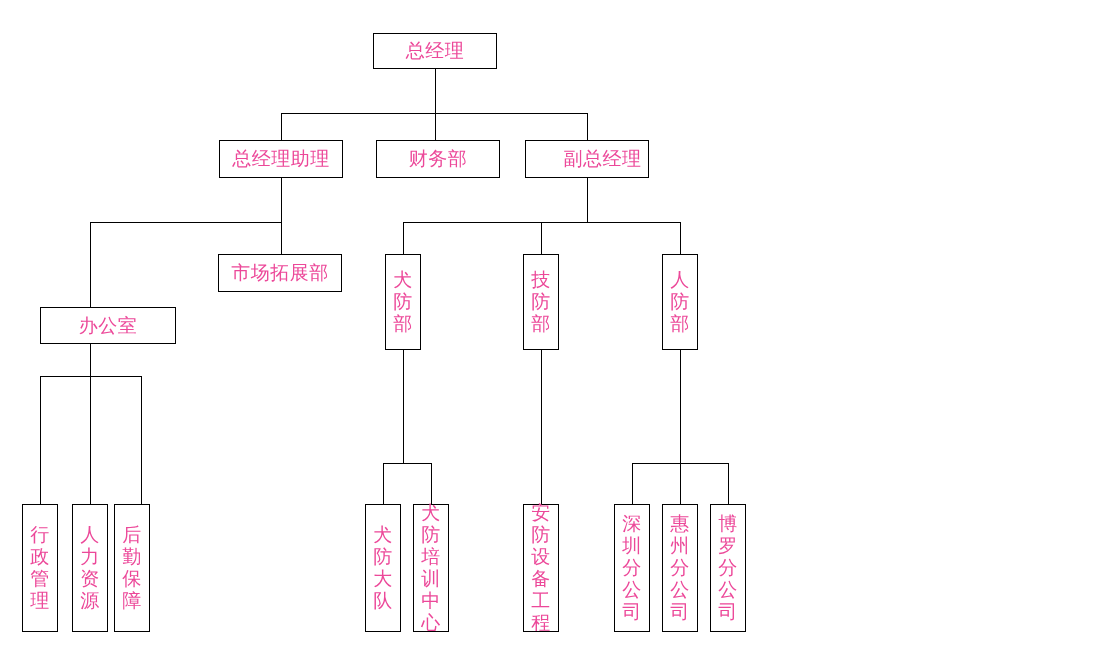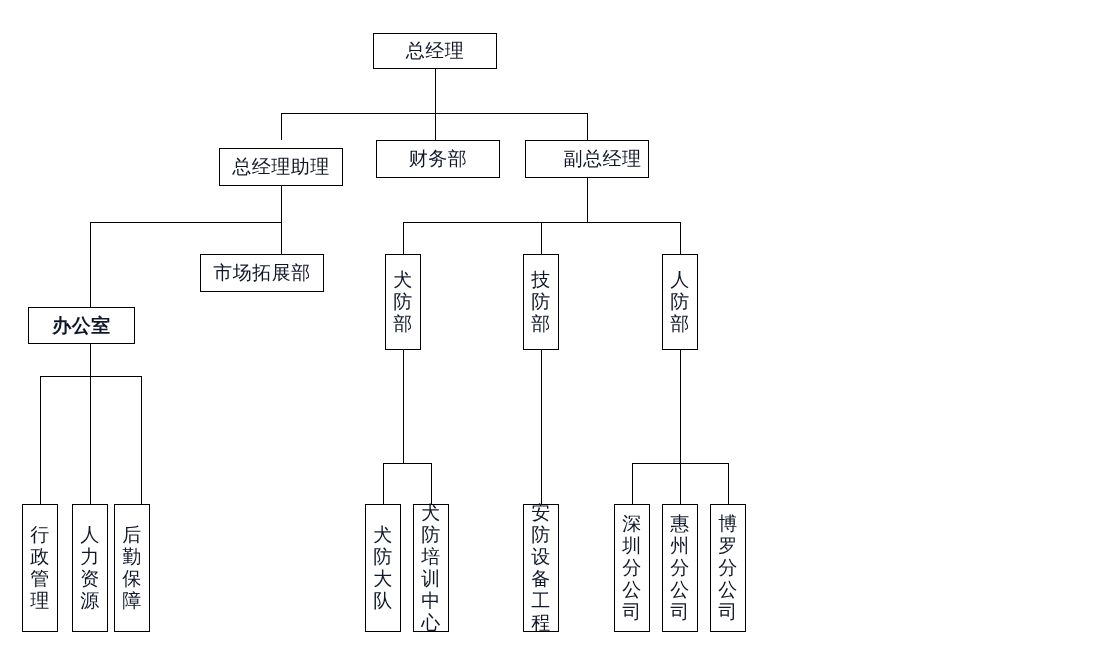--- a/index.html
+++ b/index.html
@@ -17,21 +17,21 @@
   }
   .node {
     position: absolute;
     box-sizing: border-box;
     border: 1px solid #000000;
     background: #ffffff;
     display: flex;
     align-items: center;
     justify-content: center;
     text-align: center;
-    color: #0f172a;
+    color: #ec4899;
     z-index: 2;
   }
   .node .label {
     display: block;
     line-height: 1.12;
     white-space: pre-line;
     letter-spacing: 0.5px;
   }
   
   .h { font-size: 19px; }
@@ -87,37 +87,37 @@
   <div class="line vt" style="left:680px; top:350px; height:113px;"></div>
   <div class="line hz" style="left:632px; top:463px; width:96px;"></div>
   <div class="line vt" style="left:632px; top:463px; height:41px;"></div>
   <div class="line vt" style="left:680px; top:463px; height:41px;"></div>
   <div class="line vt" style="left:728px; top:463px; height:41px;"></div>
 
   <div class="node h" style="left:373px; top:33px; width:124px; height:36px;">
     <span class="label">总经理</span>
   </div>
 
-  <div class="node h" style="left:219px; top:148px; width:124px; height:38px;">
+  <div class="node h" style="left:219px; top:140px; width:124px; height:38px;">
     <span class="label">总经理助理</span>
   </div>
 
   <div class="node h" style="left:376px; top:140px; width:124px; height:38px;">
     <span class="label">财务部</span>
   </div>
 
   <div class="node h" style="left:525px; top:140px; width:124px; height:38px;padding-left:31px;">
     <span class="label">副总经理</span>
   </div>
 
-  <div class="node h" style="left:200px; top:254px; width:124px; height:38px;">
+  <div class="node h" style="left:218px; top:254px; width:124px; height:38px;">
     <span class="label">市场拓展部</span>
   </div>
 
-  <div class="node h" style="left:28px; top:307px; width:107px; height:37px;font-weight:bold;">
+  <div class="node h" style="left:40px; top:307px; width:136px; height:37px;">
     <span class="label">办公室</span>
   </div>
 
   <div class="node v" style="left:22px; top:504px; width:36px; height:128px;">
     <span class="label">行
 政
 管
 理</span>
   </div>
 

